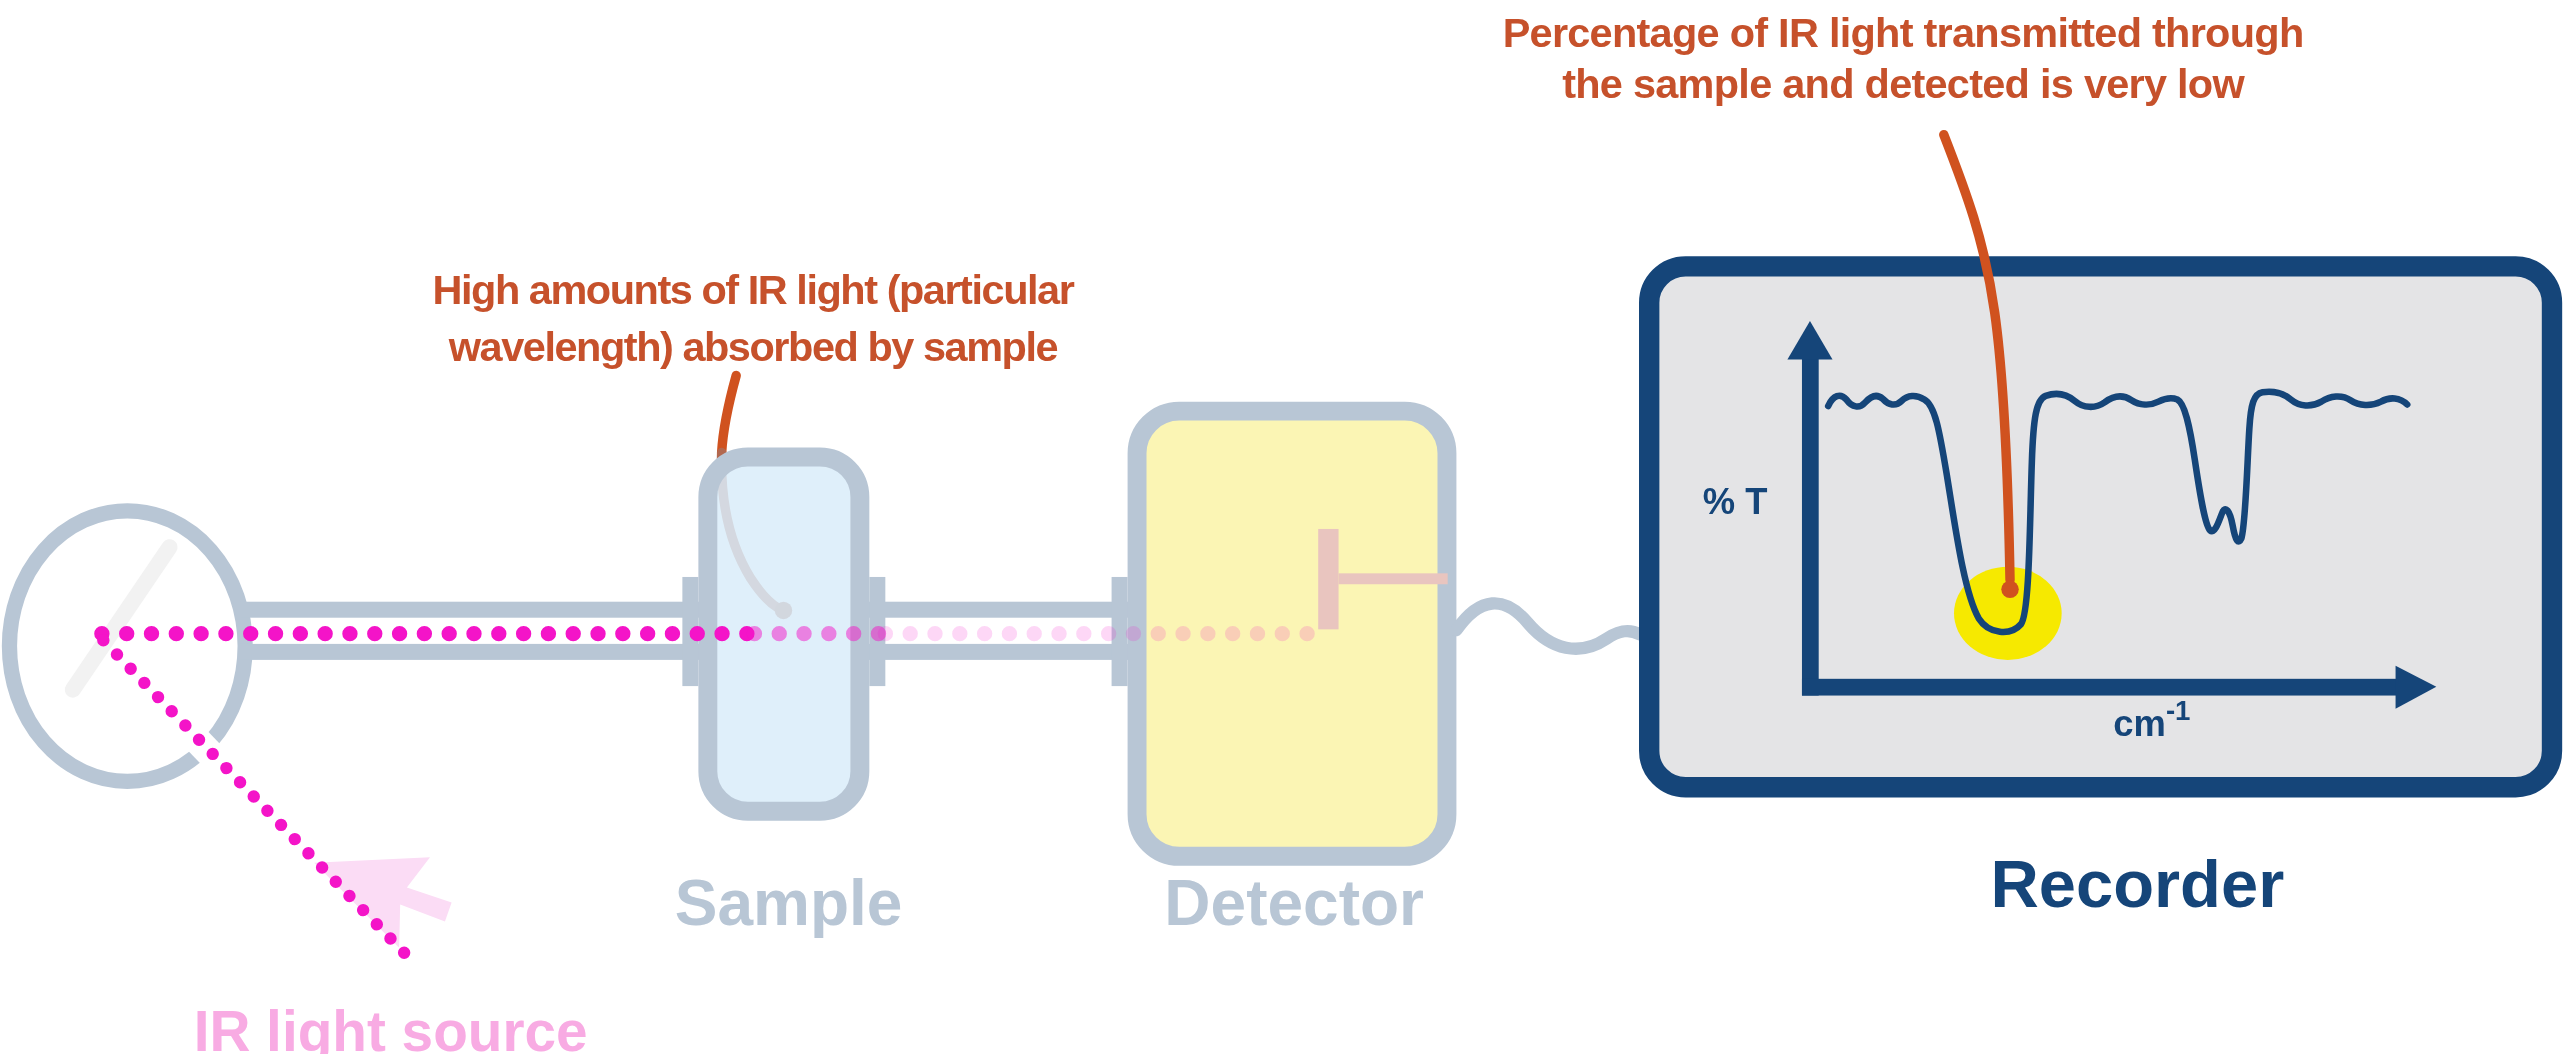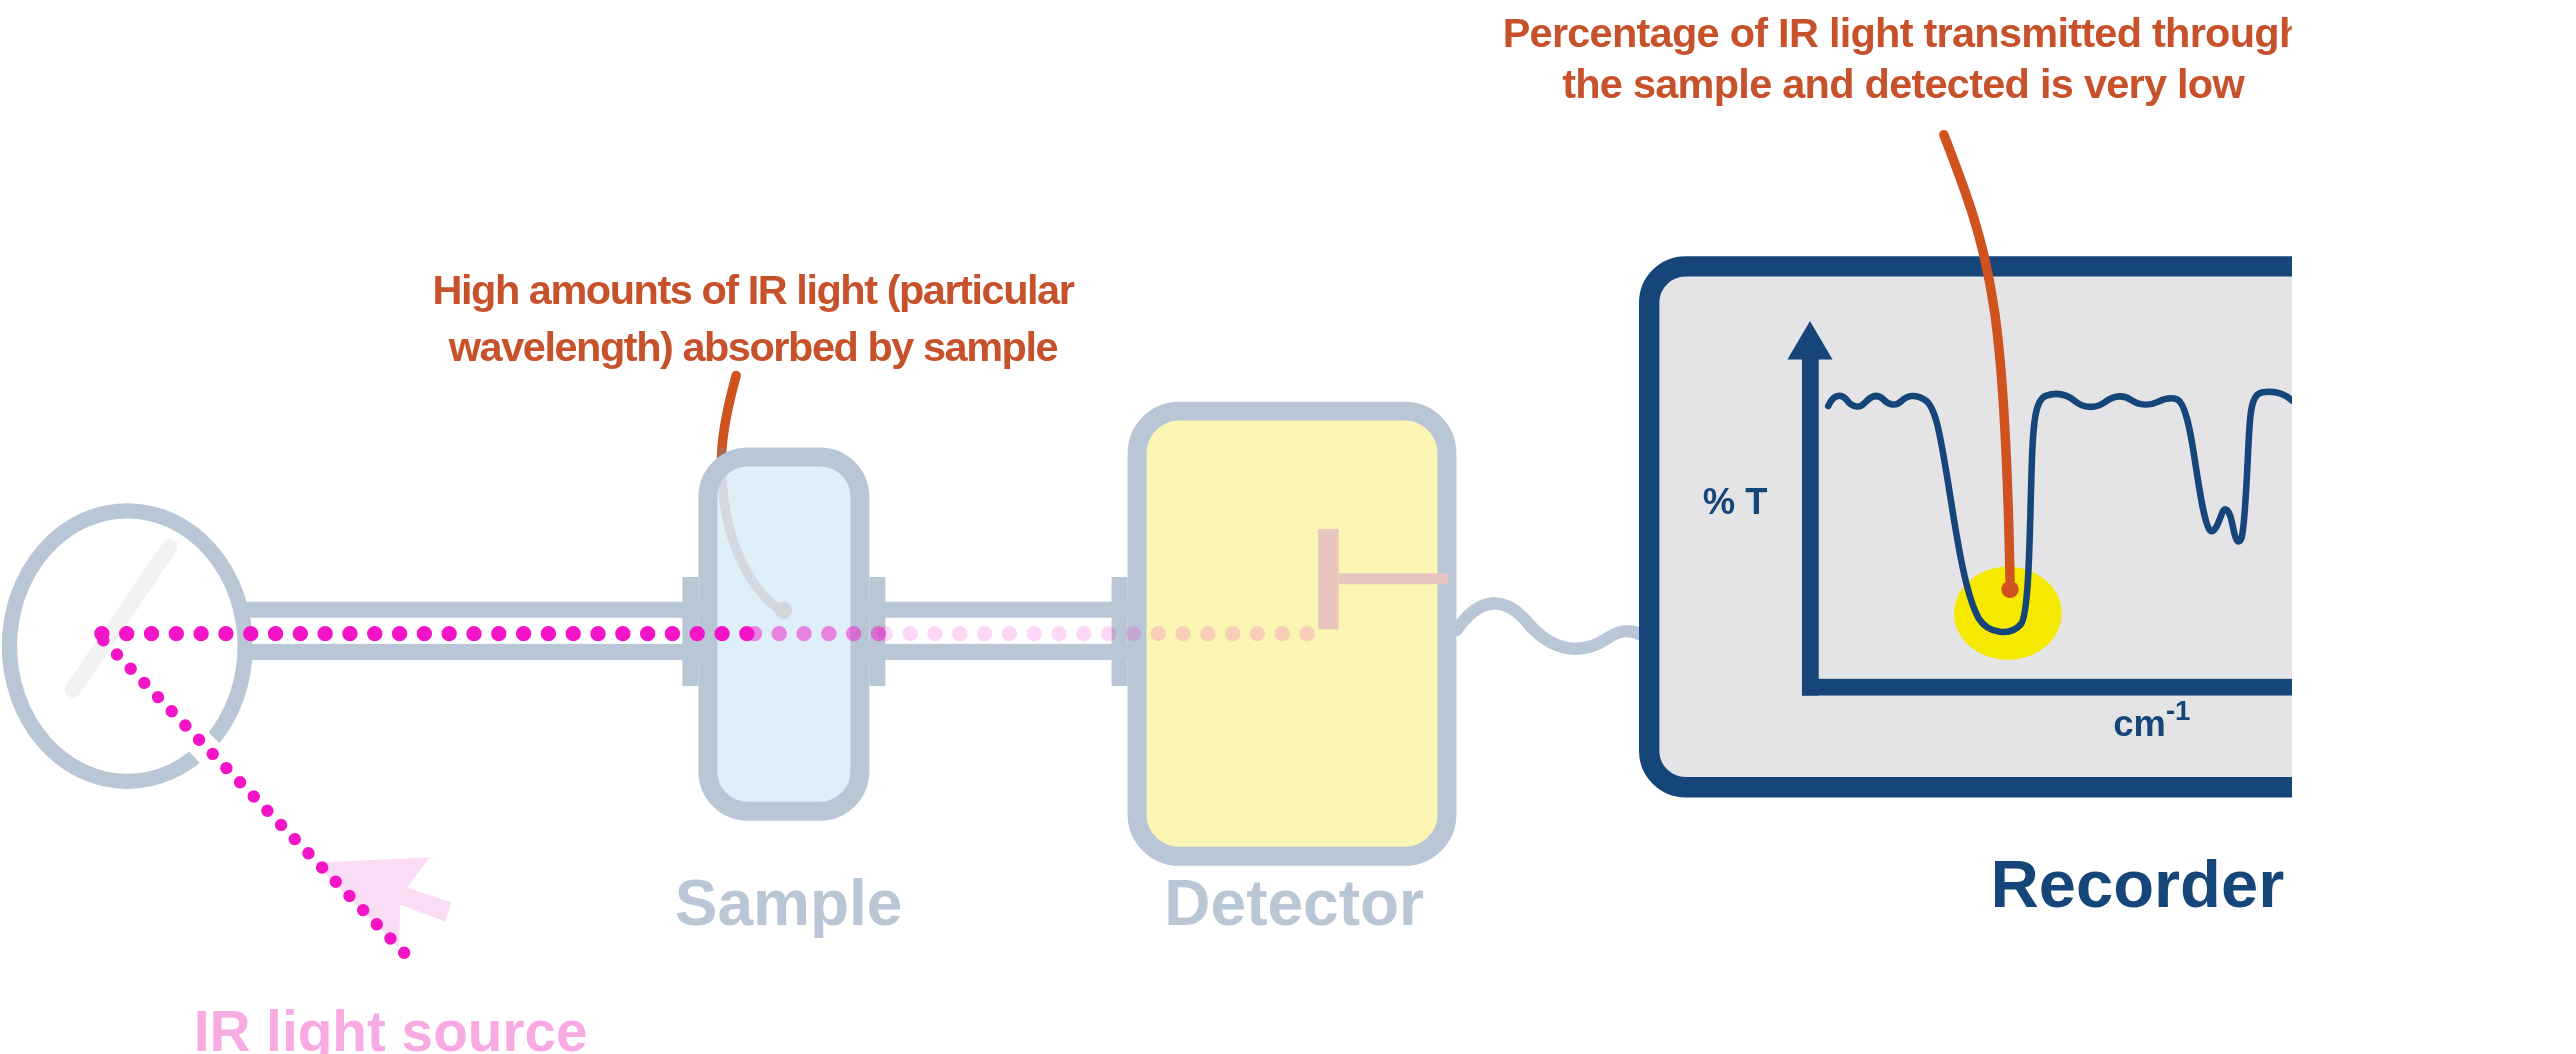--- a/index.html
+++ b/index.html
@@ -1,16 +1,16 @@
 <!DOCTYPE html>
 <html style="font-size:11.6px"><head>
 <meta charset="utf-8">
 <style>
   html,body{margin:0;padding:0;background:#ffffff;}
-  .stage{position:relative;width:2292px;height:1055px;overflow:hidden;background:#fff;border-radius:30px;}
+  .stage{position:relative;width:2576px;height:1055px;overflow:hidden;background:#fff;border-radius:30px;}
   svg{display:block;}
   text{font-family:"Liberation Sans", sans-serif;font-weight:bold;}
   .ann{fill:#c6512b;font-size:57px;letter-spacing:-1px;}
   .ann2{fill:#c6512b;font-size:57px;letter-spacing:-2px;}
   .complabel{fill:#b8c6d5;font-size:88px;}
   .recorderlabel{fill:#154579;font-size:92px;}
   .sourcelabel{fill:#f8abe3;font-size:78px;}
   .axislabel{fill:#154579;font-size:50px;}
 </style>
 </head>

